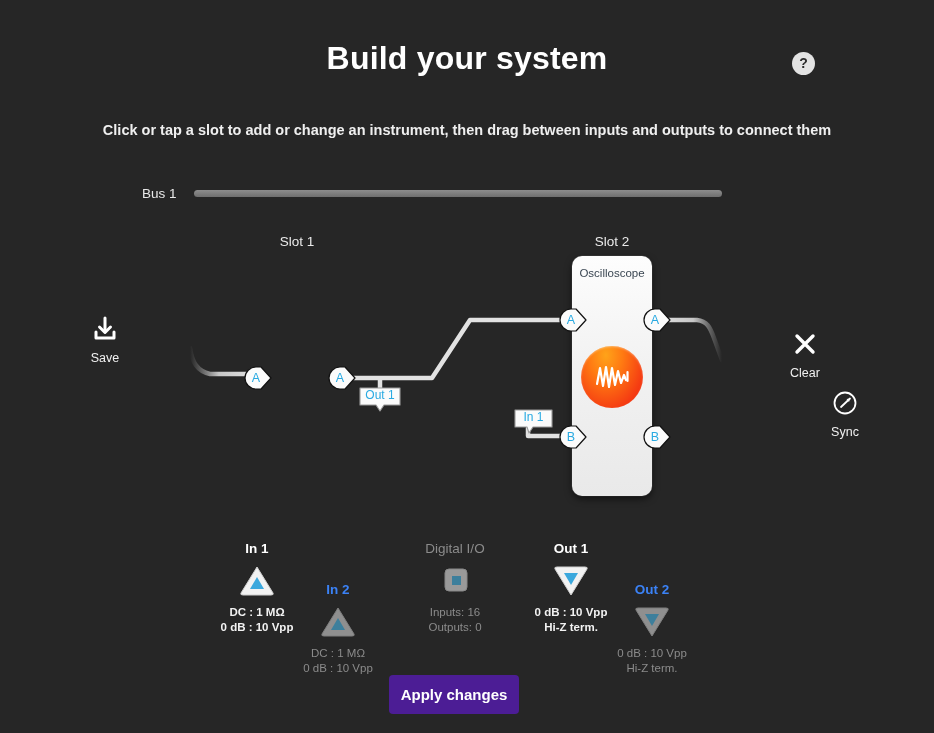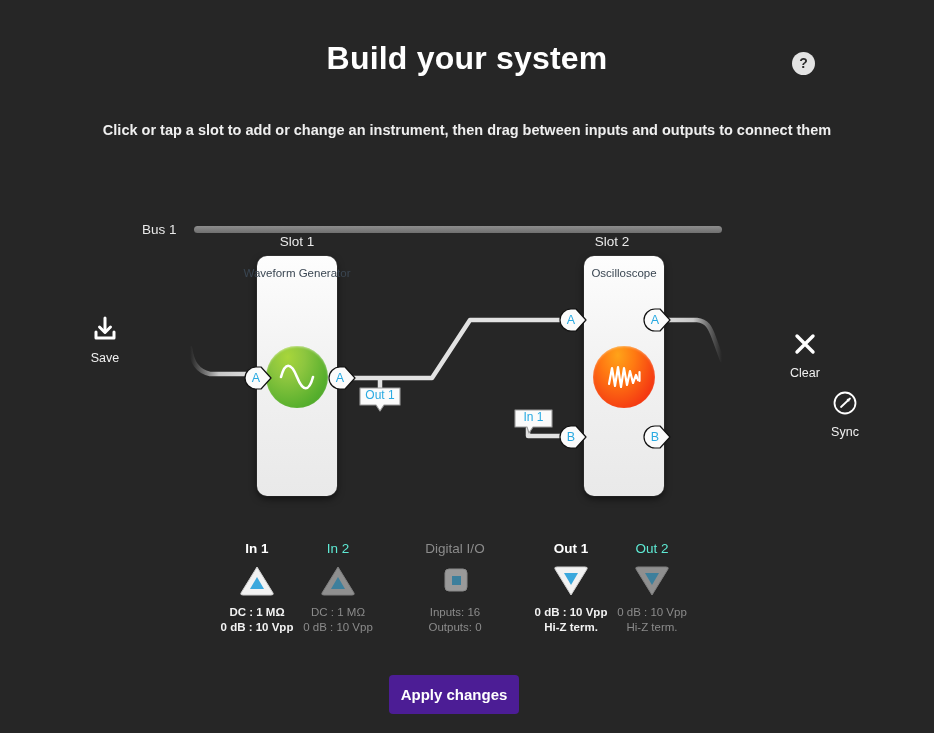--- a/index.html
+++ b/index.html
@@ -50,21 +50,21 @@
     text-align: center;
     color: #efefef;
     font-size: 14.5px;
     font-weight: bold;
   }
 
   
   .bus-row {
     position: absolute;
     left: 142px; top: 185px;
-    width: 600px; height: 18px; margin-top: 36px;
+    width: 600px; height: 18px;
   }
   .bus-label {
     position: absolute; left: 0; top: 0;
     color: #e8e8e8; font-size: 13.5px;
     line-height: 18px;
   }
   .bus-track {
     position: absolute;
     left: 52px; top: 5px;
     width: 528px; height: 7px;
@@ -88,21 +88,21 @@
   .card {
     position: absolute;
     top: 256px;
     width: 80px; height: 240px;
     border-radius: 10px;
     background: linear-gradient(180deg,#fdfdfd 0%,#f2f2f2 45%,#e9e9e9 100%);
     box-shadow: 0 3px 7px rgba(0,0,0,0.55), 0 0 0 0.5px rgba(255,255,255,0.15);
     cursor: pointer;
   }
   #card-slot-1 { left: 257px; }
-  #card-slot-2 { left: 572px; margin-left: 12px; }
+  #card-slot-2 { left: 572px; }
   .card-title {
     position: absolute;
     left: -14px; top: 10px;
     width: 108px;
     text-align: center;
     color: #3a4652;
     font-size: 11.5px;
     line-height: 14.5px;
     pointer-events: none;
   }
@@ -195,21 +195,21 @@
   #io-dio { left: 400px; }
   #io-out1 { left: 516px; }
   #io-out2 { left: 597px; }
 
   .io-name {
     font-size: 13.5px;
     font-weight: bold;
     color: #ffffff;
     margin-bottom: 9px;
   }
-  .io-col.dim .io-name { color: #5eead4; font-weight: normal; }
+  .io-col.dim .io-name { color: #3b82f6; font-weight: bold; margin-top: 41px; }
   .io-col.dim2 .io-name { color: #8b8b8b; font-weight: normal; }
   .io-glyph { height: 34px; display:flex; align-items:flex-start; justify-content:center; }
   .io-specs {
     margin-top: 6px;
     font-size: 11.5px;
     line-height: 14.5px;
     color: #f2f2f2;
     font-weight: bold;
   }
   .io-col.dim .io-specs, .io-col.dim2 .io-specs { color: #8b8b8b; font-weight: normal; }
@@ -264,28 +264,20 @@
 
     <path d="M336,378 L432,378 L470,320 L572,320" fill="none" stroke="#e2e2e2" stroke-width="4.5" stroke-linecap="round" stroke-linejoin="round"></path>
 
     <path d="M380,379 L380,390" fill="none" stroke="#e2e2e2" stroke-width="4.5" stroke-linecap="round"></path>
 
     <path d="M650,320 L697,320 C707,321 710,327 714,338 L722,360" fill="none" stroke="url(#wireFadeR)" stroke-width="4.5" stroke-linecap="round" stroke-linejoin="round"></path>
 
     <path d="M528,428 L528,436 L572,436" fill="none" stroke="#e2e2e2" stroke-width="4.5" stroke-linecap="round" stroke-linejoin="round"></path>
   </svg>
 
-  <div class="card" id="card-slot-1">
-    <div class="card-title">Waveform Generator</div>
-    <div class="instr-icon wavegen">
-      <svg viewBox="0 0 62 62">
-        <path d="M15,31 C19,16 25,16 31,31 C37,46 43,46 47,31" fill="none" stroke="#ffffff" stroke-width="2.6" stroke-linecap="round"></path>
-      </svg>
-    </div>
-  </div>
 
   <div class="port" style="left:245px; top:367px;">
     <svg width="26" height="22" viewBox="0 0 26 22">
       <path d="M11,0 a11,11 0 0 0 0,22 L16,22 L26,11 L16,0 Z" fill="#fbfbfb" stroke="#111111" stroke-width="1.2" stroke-linejoin="round"></path>
     </svg>
     <span class="glyph">A</span>
   </div>
 
   <div class="port" style="left:329px; top:367px;">
     <svg width="26" height="22" viewBox="0 0 26 22">

